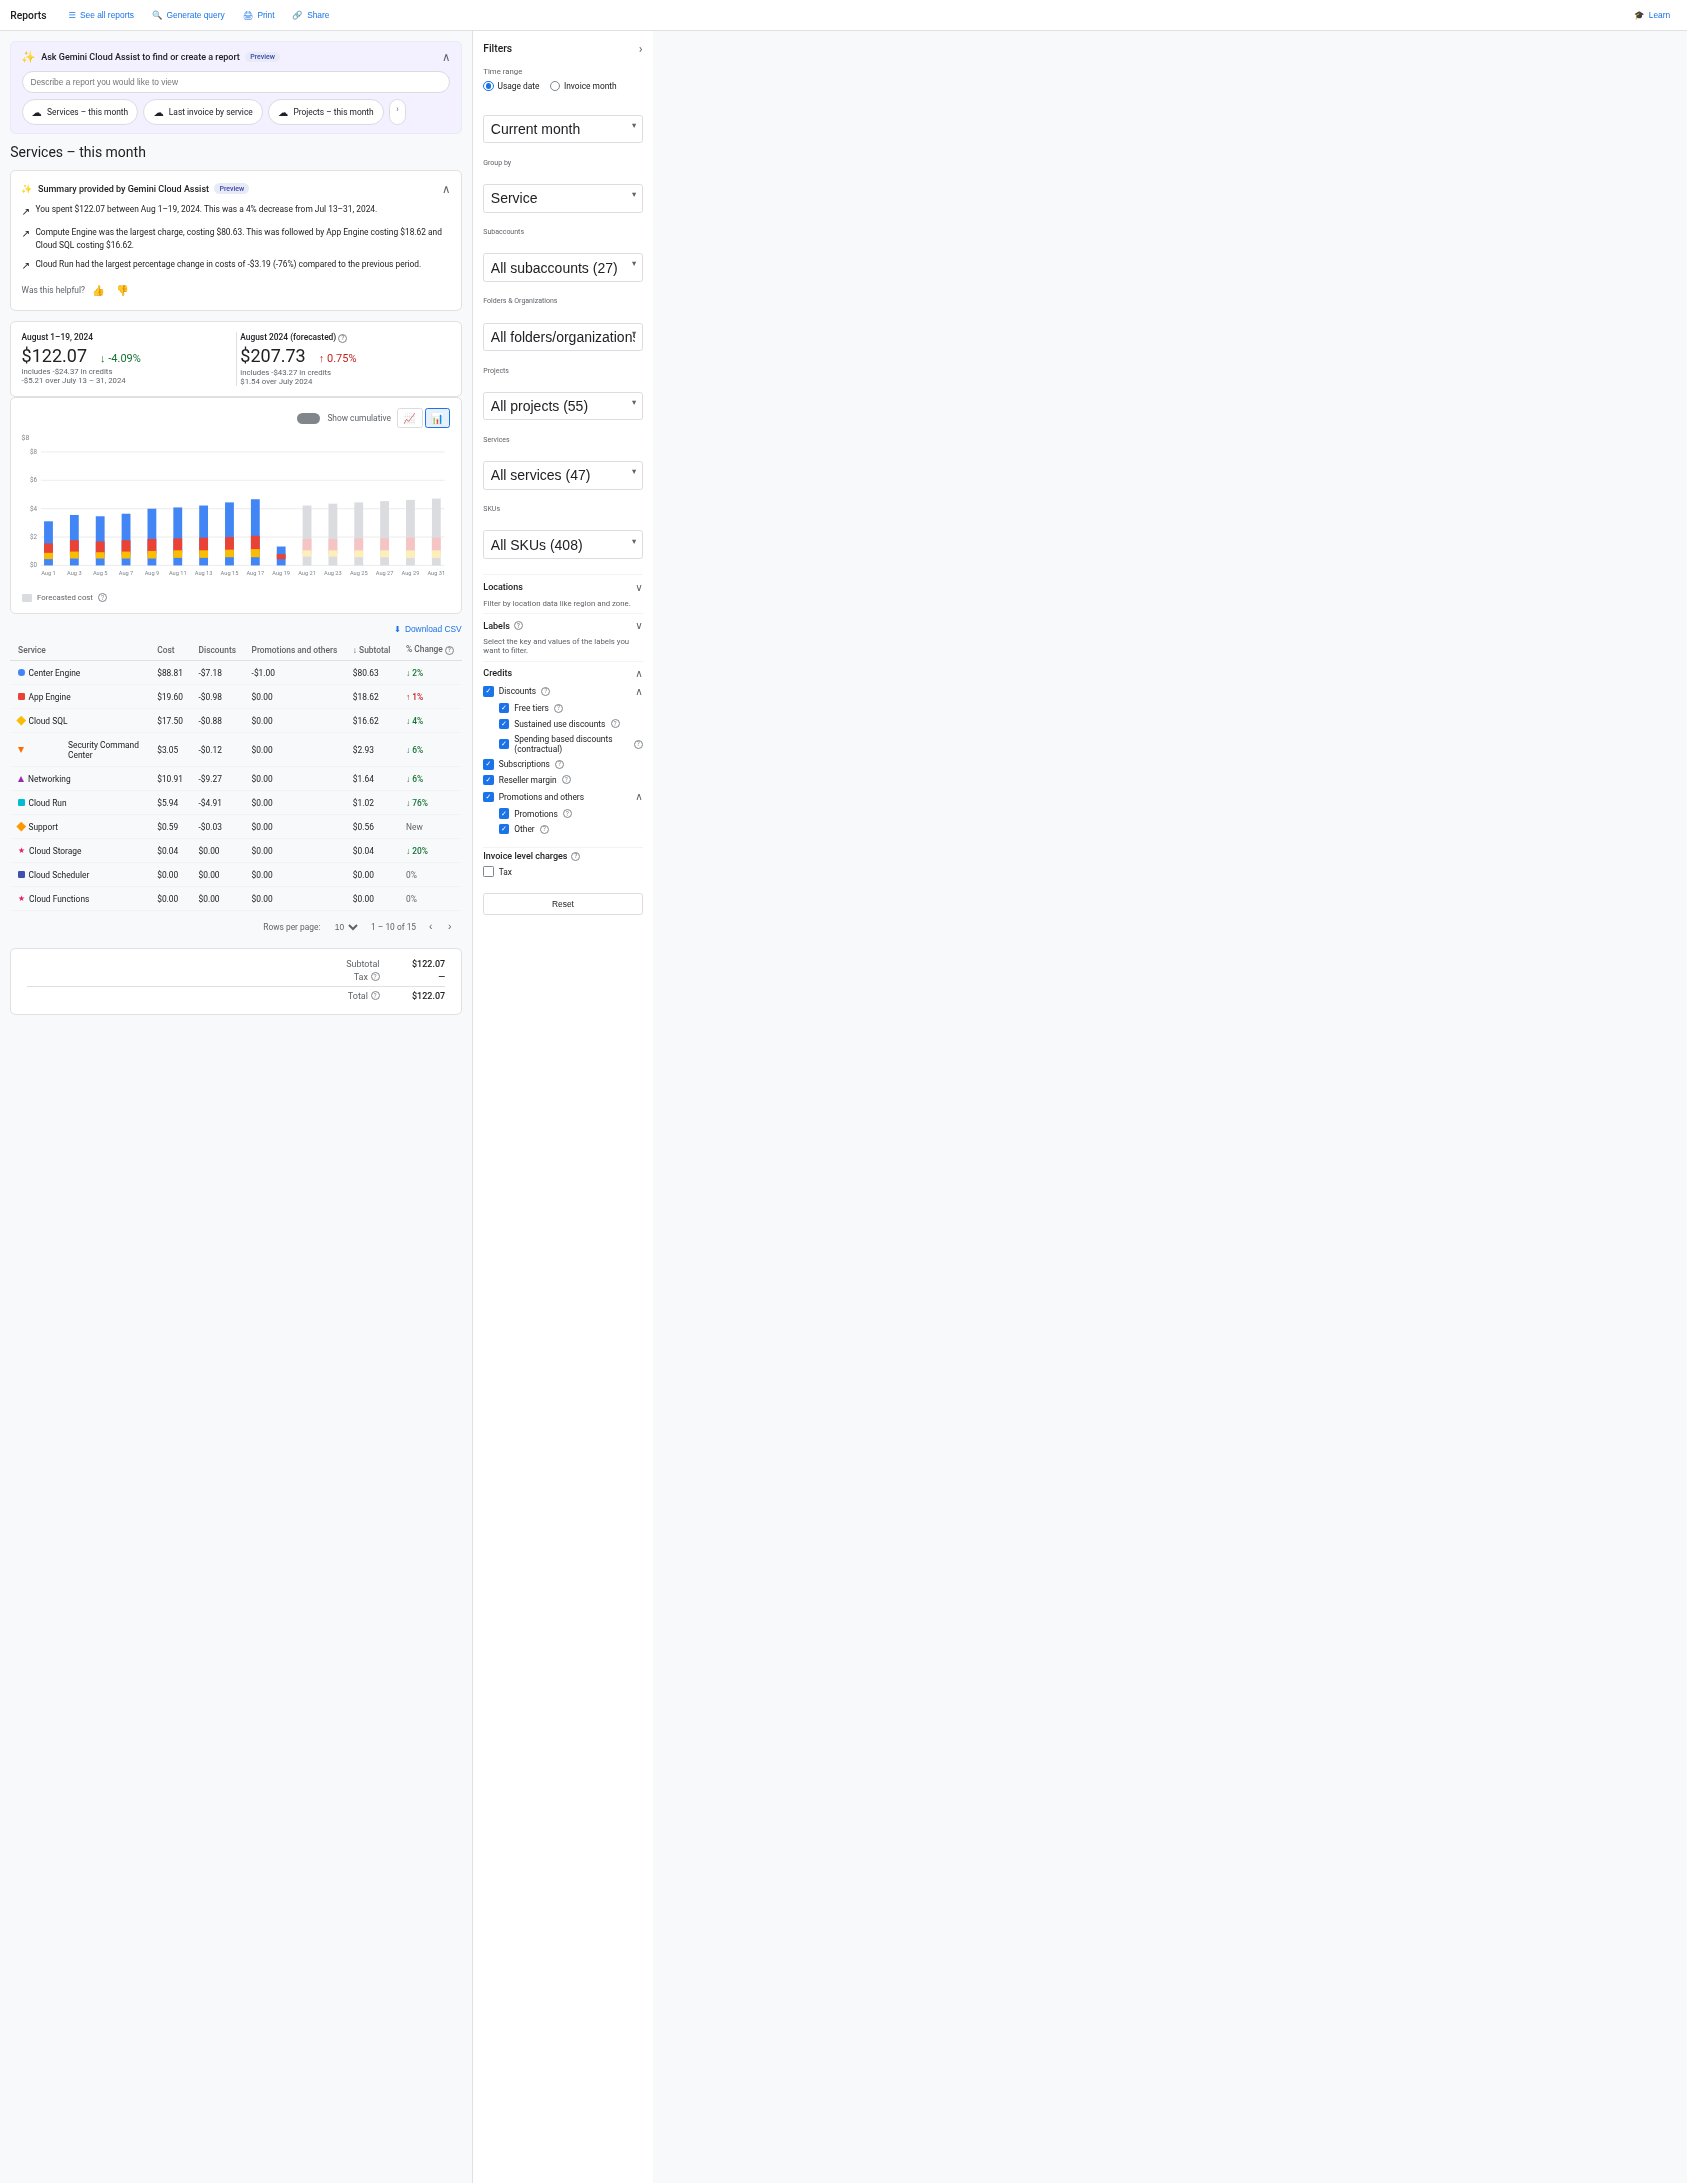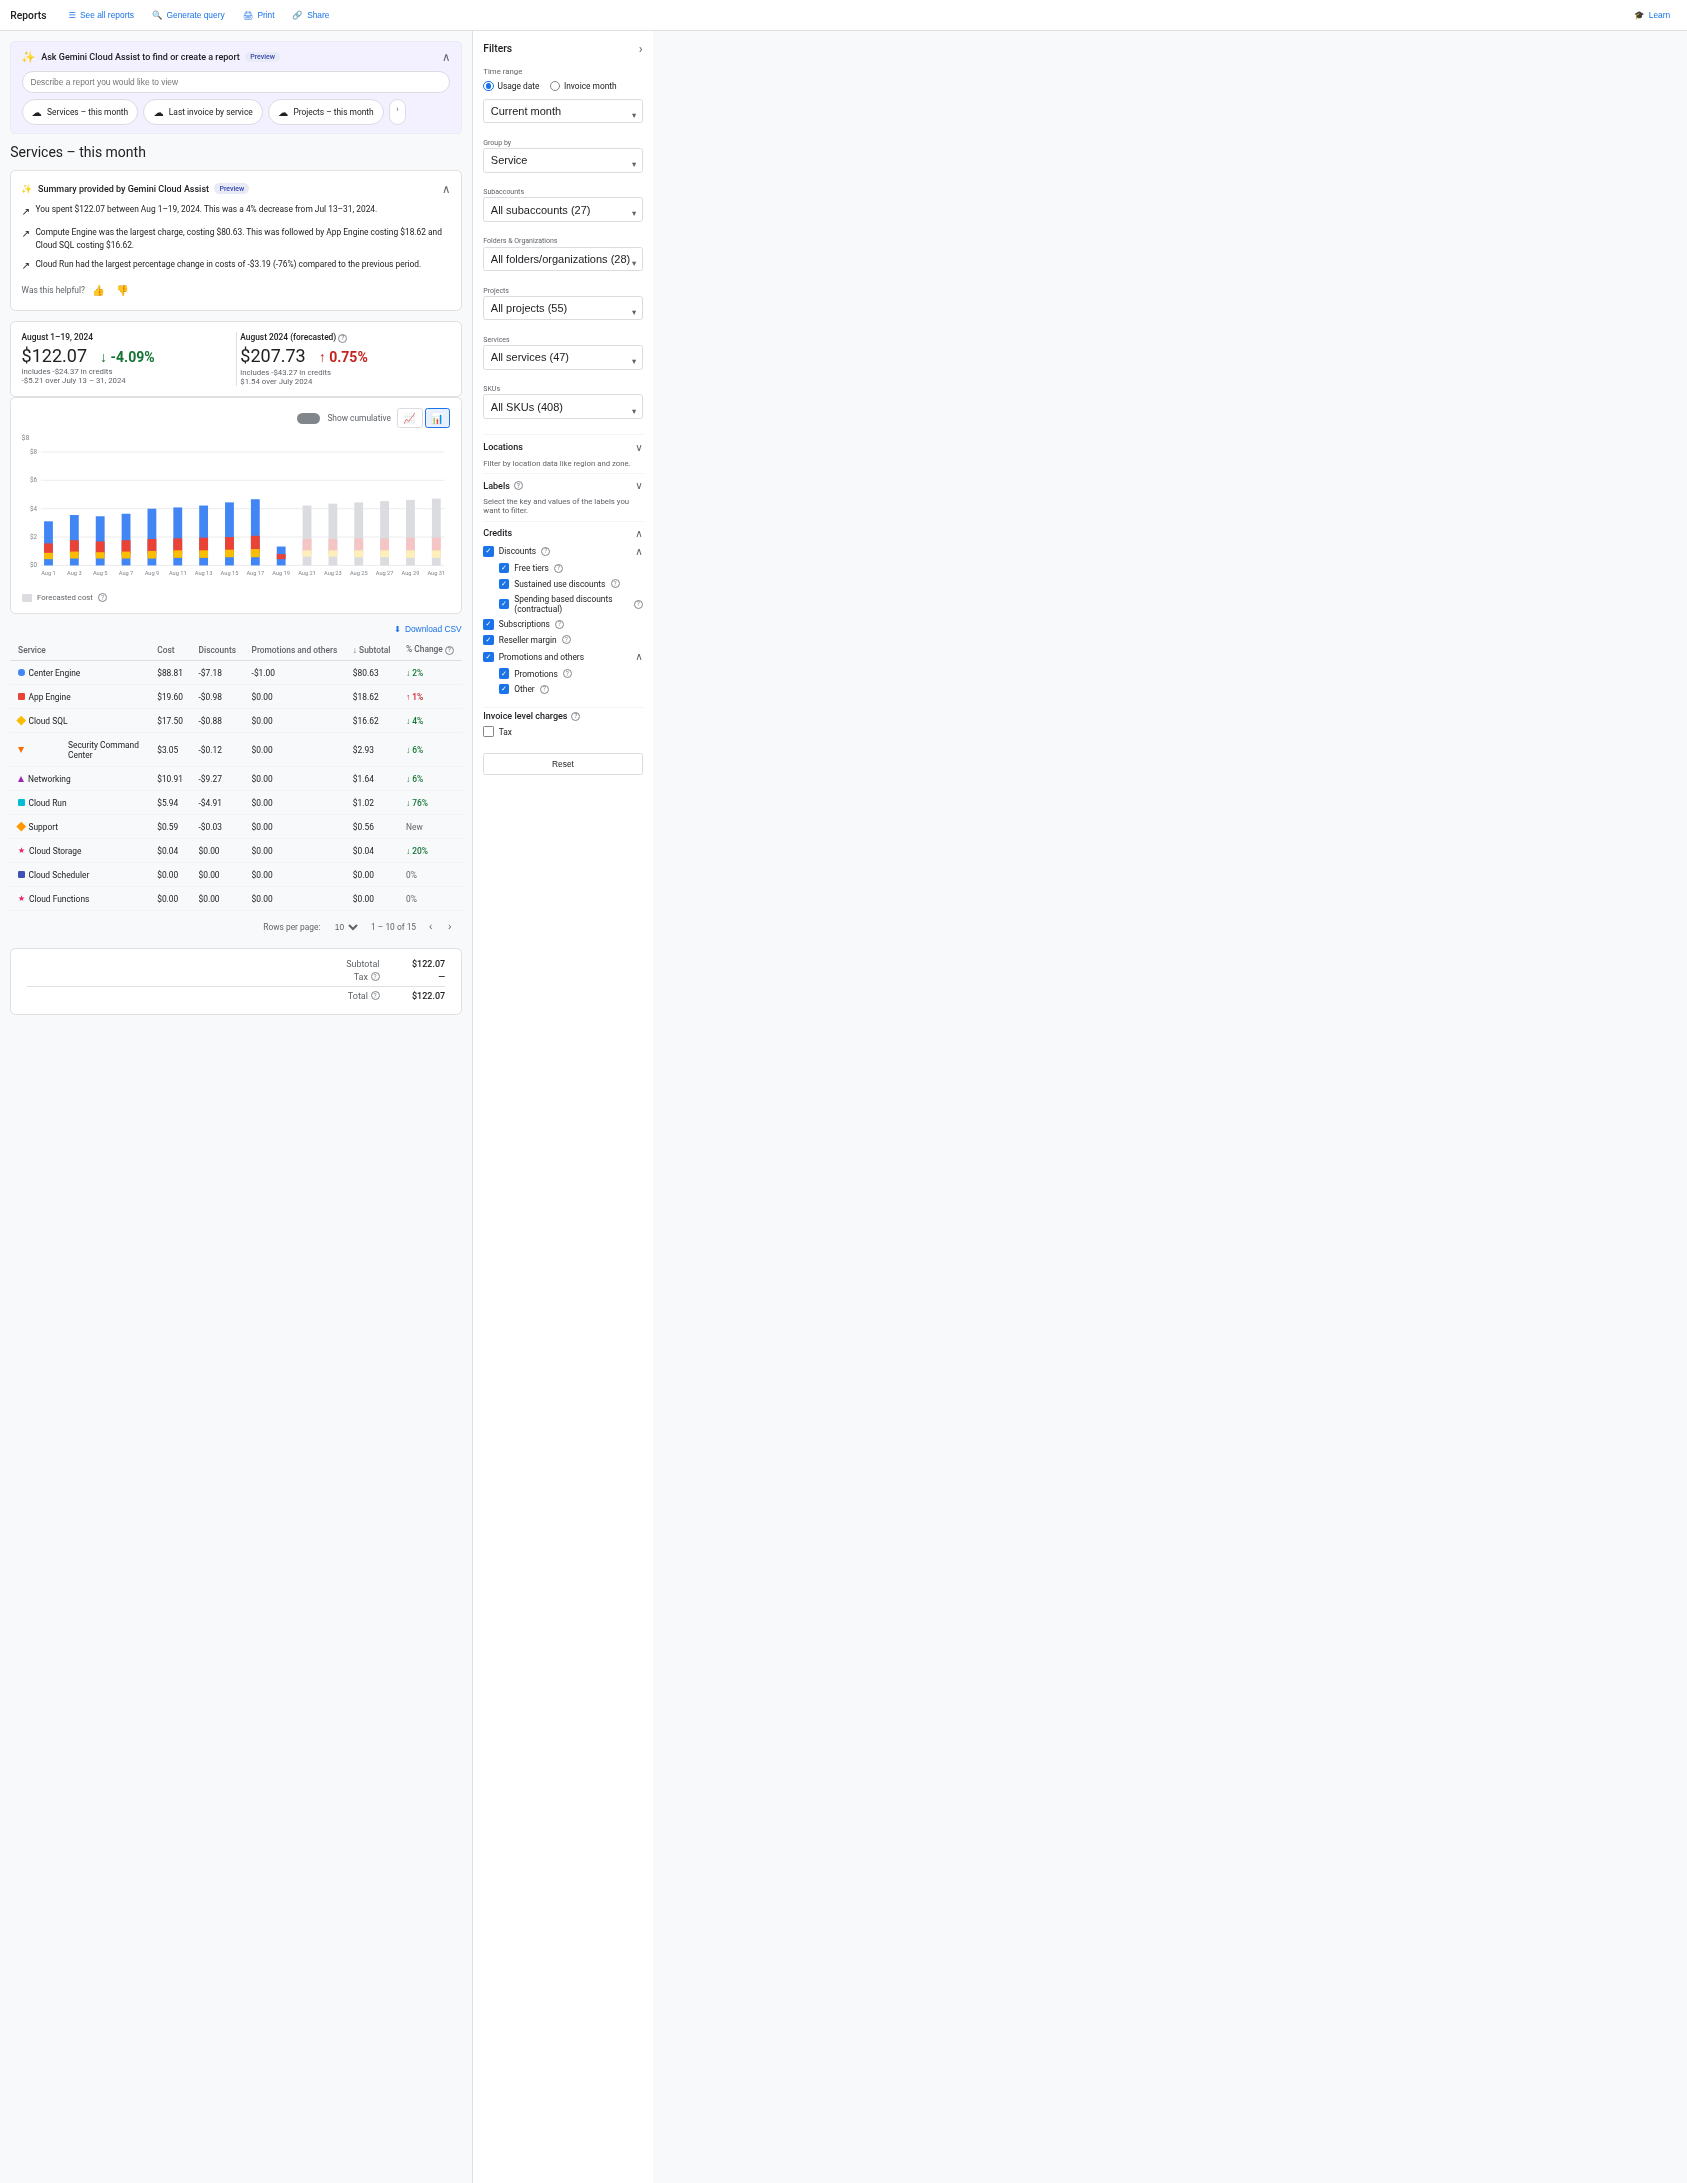--- a/index.html
+++ b/index.html
@@ -36,21 +36,21 @@
     .summary-icon { font-size: 10.3px; margin-top: 0.6px; flex-shrink: 0; }
     .helpful-row { display: flex; align-items: center; gap: 5.2px; margin-top: 6.5px; font-size: 8.4px; color: #5f6368; }
     .thumb-btn { background: none; border: none; cursor: pointer; font-size: 10.3px; color: #5f6368; padding: 2.6px; border-radius: 50%; }
 
     
     .metrics-row { display: flex; gap: 4px; margin-top: 10.3px; padding: 10.3px; background: #fff; border: 0.6px solid #e0e0e0; border-radius: 5.2px; }
     .metric-block { flex: 1; }
     .metric-period { font-size: 8.4px; font-weight: 500; color: #202124; margin-bottom: 2.6px; }
     .metric-amount { font-size: 18px; font-weight: 400; color: #202124; margin-bottom: 1.3px; }
     .metric-sub { font-size: 7.8px; color: #5f6368; }
-    .metric-change { font-size: 14px; font-weight: 700; margin-left: 7.8px; }
+    .metric-change { font-size: 11px; font-weight: 400; margin-left: 7.8px; }
     .metric-change.down { color: #137333; }
     .metric-change.up { color: #c5221f; }
     .metric-row { display: flex; align-items: baseline; gap: 5.2px; }
     .metric-divider { width: 0.6px; background: #e0e0e0; }
 
     
     .chart-container { background: #fff; border: 0.6px solid #e0e0e0; border-radius: 5.2px; padding: 10.3px; margin-bottom: 10.3px; }
     .chart-controls { display: flex; align-items: center; justify-content: flex-end; gap: 6.5px; margin-bottom: 5.2px; }
     .cumulative-toggle { display: flex; align-items: center; gap: 7px; font-size: 8.4px; color: #5f6368; cursor: pointer; }
     .toggle-icon { width: 23px; height: 11.6px; background: #80868b; border-radius: 5.8px; position: relative; }
@@ -81,21 +81,21 @@
     .totals-value { min-width: 45px; text-align: right; font-weight: 500; }
     .totals-divider { border: none; border-top: 0.6px solid #e0e0e0; margin: 3.9px 0; }
 
     
     .sidebar-section-title { font-size: 7.8px; color: #5f6368; margin-bottom: 5.2px; margin-top: 2.6px; }
     .radio-group { display: flex; gap: 10.3px; margin-bottom: 7.8px; align-items: center; }
     .radio-label { display: flex; align-items: center; gap: 3.9px; font-size: 8.4px; cursor: pointer; }
     .radio-dot { width: 10.3px; height: 10.3px; border-radius: 50%; border: 1.3px solid #1a73e8; display: flex; align-items: center; justify-content: center; }
     .radio-dot.filled::after { content: ''; width: 5.2px; height: 5.2px; background: #1a73e8; border-radius: 50%; }
     .radio-dot.empty { border-color: #80868b; }
-    .filter-select { width: 100%; border: 0.6px solid #dadce0; border-radius: 2.6px; padding: 5.2px 6.5px; font-size: 11px; color: #202124; background: #fff; margin-bottom: 7.8px; cursor: pointer; appearance: none; outline: none; }
+    .filter-select { width: 100%; border: 0.6px solid #dadce0; border-radius: 2.6px; padding: 5.2px 6.5px; font-size: 14px; color: #202124; background: #fff; margin-bottom: 7.8px; cursor: pointer; appearance: none; outline: none; margin-top: 16px; }
     .filter-label { font-size: 7px; color: #5f6368; margin-bottom: 1.3px; }
     .filter-group { position: relative; margin-bottom: 2.6px; }
     .filter-select-wrap { position: relative; margin-bottom: 7.8px; }
     .filter-select-wrap::after { content: '▾'; position: absolute; right: 6.5px; top: 50%; transform: translateY(-50%); color: #5f6368; pointer-events: none; }
     .locations-row { display: flex; justify-content: space-between; align-items: center; padding: 5.2px 0; border-top: 0.6px solid #f1f3f4; font-size: 9px; font-weight: 500; margin-top: 2.6px; cursor: pointer; }
     .labels-row { display: flex; justify-content: space-between; align-items: center; padding: 5.2px 0; border-top: 0.6px solid #f1f3f4; font-size: 9px; font-weight: 500; margin-top: 2.6px; cursor: pointer; }
     .credits-section { padding: 5.2px 0; border-top: 0.6px solid #f1f3f4; margin-top: 2.6px; }
     .credits-header { display: flex; justify-content: space-between; align-items: center; font-size: 9px; font-weight: 500; margin-bottom: 5.2px; cursor: pointer; }
     .checkbox-row { display: flex; align-items: center; gap: 5.2px; margin-bottom: 5.2px; font-size: 8.4px; }
     .checkbox-row.indent { padding-left: 15.5px; }

